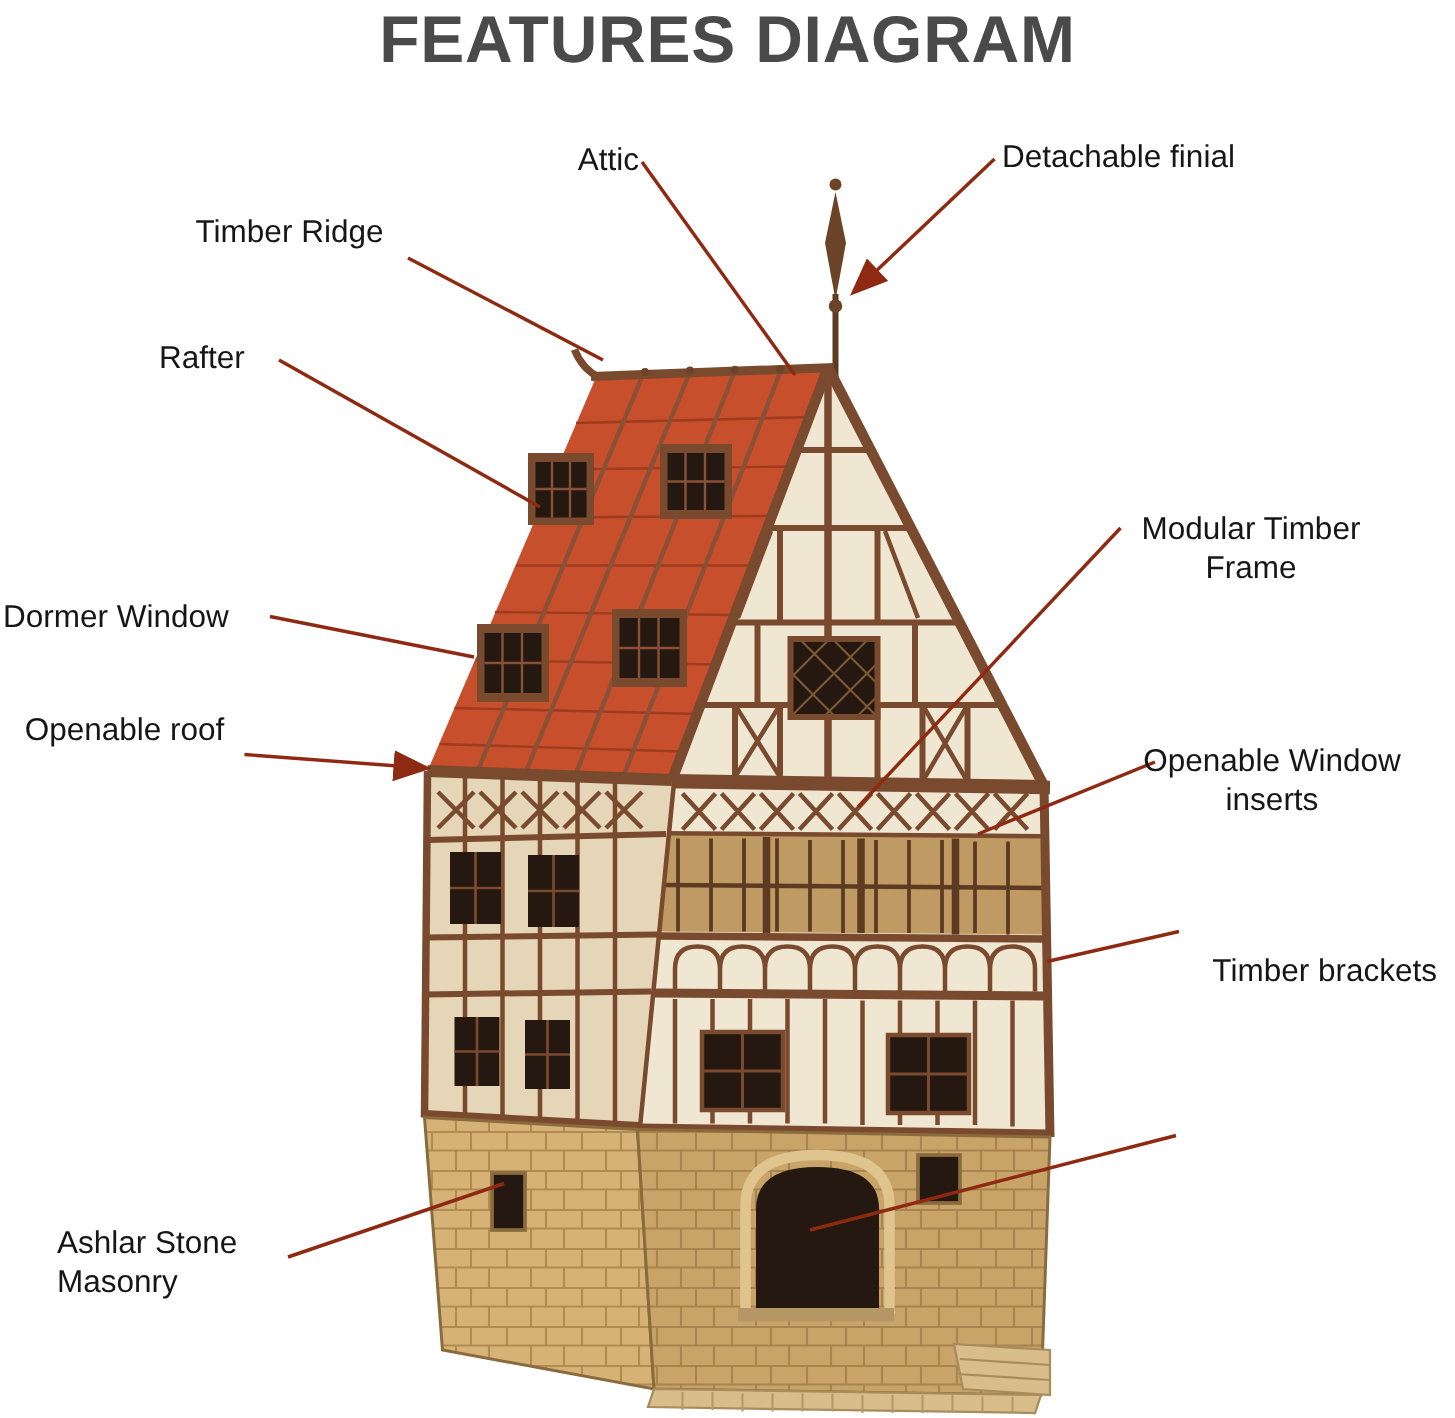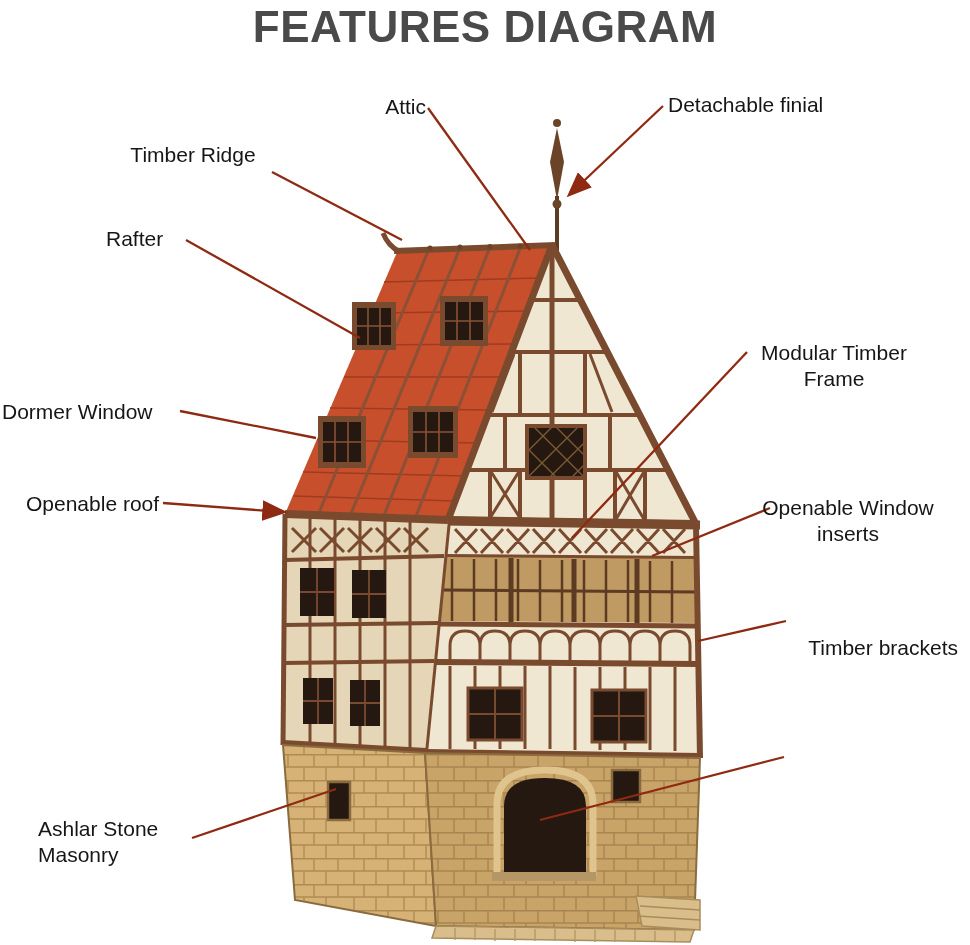--- a/index.html
+++ b/index.html
@@ -9,21 +9,21 @@
            font-size:44px; font-weight:bold; letter-spacing:.5px;
            color:var(--title-text,#4a4a4a); }
   #scene { position:absolute; left:0; top:0; width:970px; height:945px; }
   .label { position:absolute; font-size:21px; font-weight:normal; line-height:1.22;
            color:var(--label-text,#161616); }
   .lbl-attic   { left:330px; top:94px;  width:96px;  text-align:right; }
   .lbl-finial  { left:668px; top:92px;  width:210px; text-align:left; }
   .lbl-ridge   { left:113px; top:142px; width:160px; text-align:center; }
   .lbl-rafter  { left:106px; top:226px; width:90px;  text-align:left; }
   .lbl-dormer  { left:2px;   top:399px; width:176px; text-align:left; }
-  .lbl-oroof   { left:2px;   top:491px; width:162px; text-align:left;margin-left:24px; }
+  .lbl-oroof   { left:2px;   top:474px; width:162px; text-align:center; }
   .lbl-mtf     { left:736px; top:340px; width:196px; text-align:center; }
   .lbl-dwi     { left:762px; top:495px; width:172px; text-align:center; }
   .lbl-tbr     { left:788px; top:635px; width:170px; text-align:right; }
   .lbl-odoor   { left:788px; top:744px; width:170px; text-align:left; }
   .lbl-ashlar  { left:38px;  top:816px; width:150px; text-align:left; }
 
   
   .leader { stroke:var(--leader-line,#8f2a12); stroke-width:2.3; fill:none; }
   .leader-fill { fill:var(--leader-line,#8f2a12); }
 

